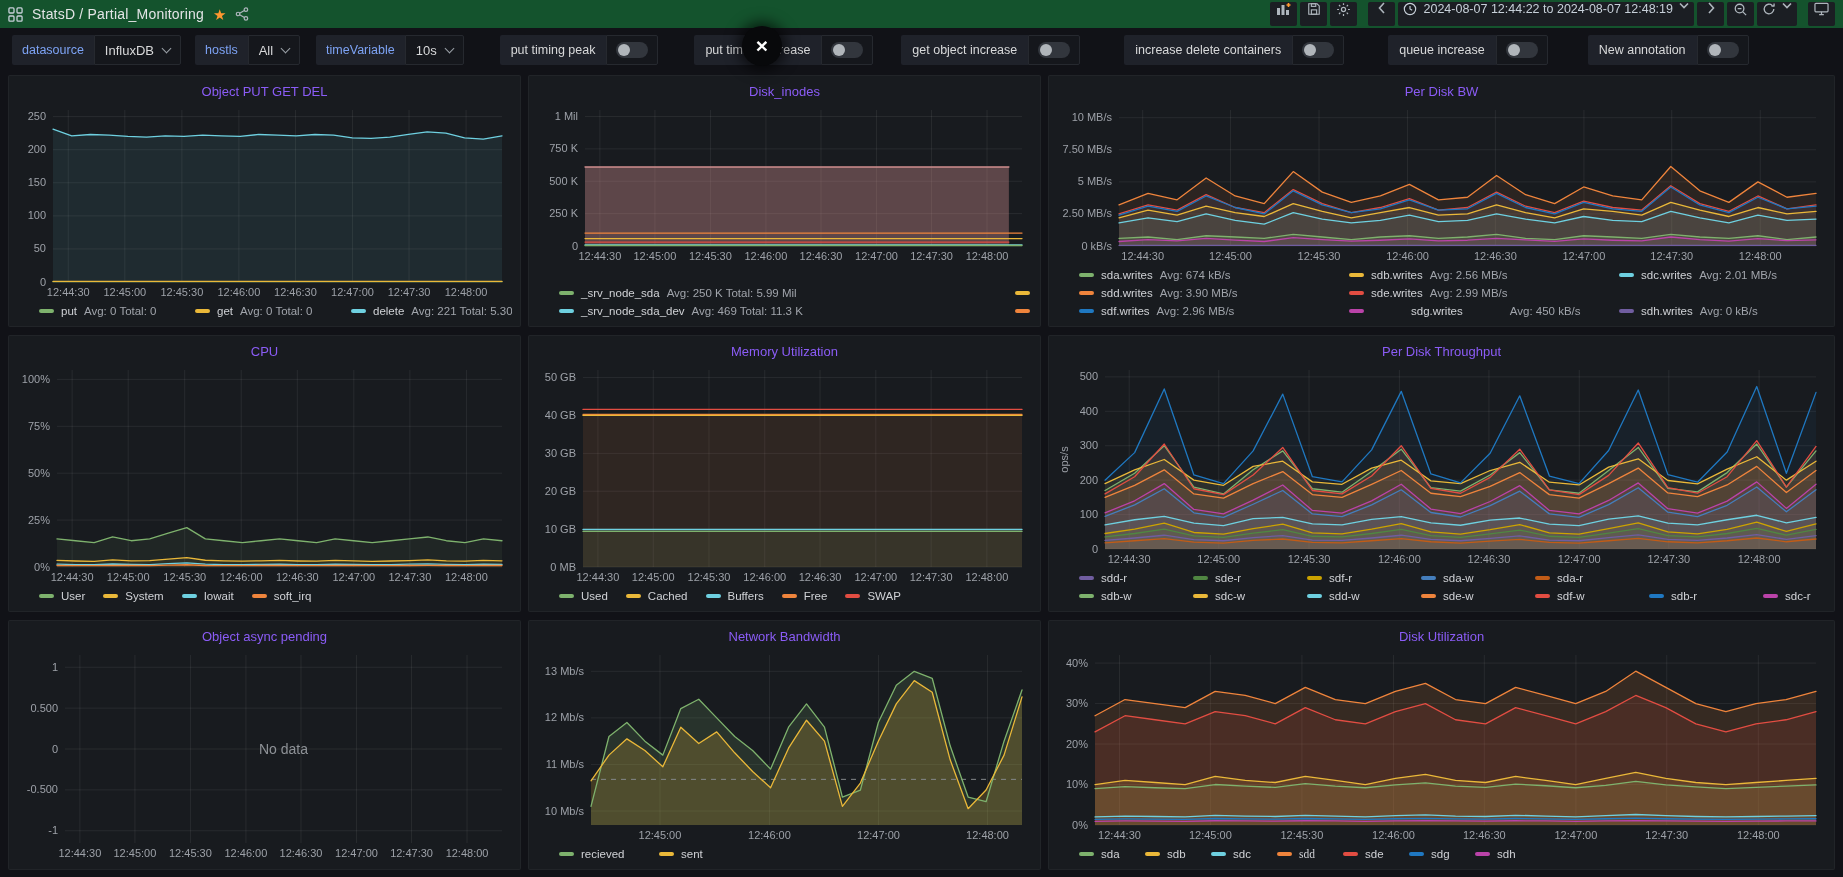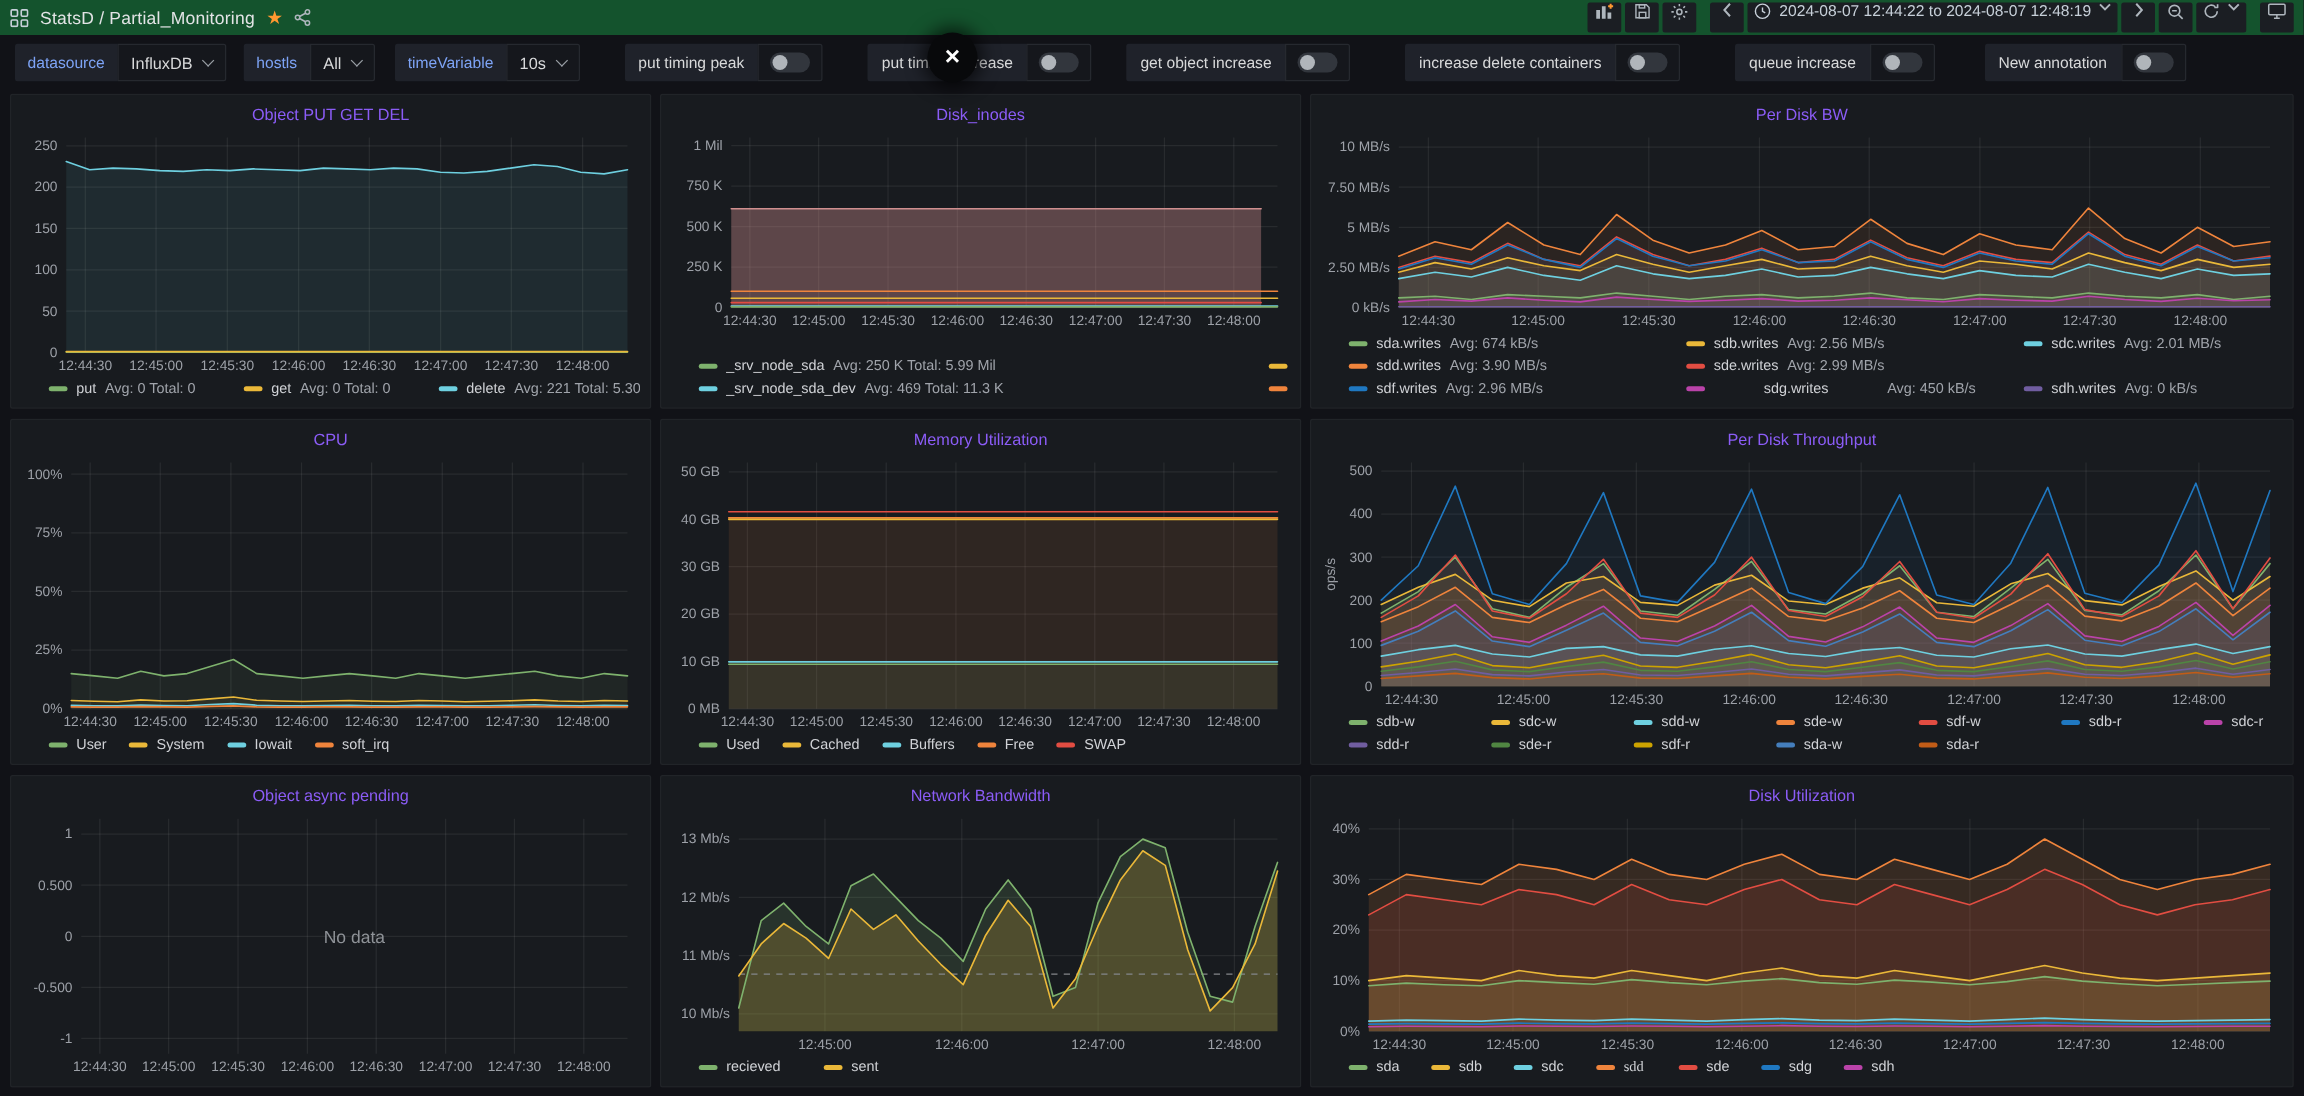--- a/index.html
+++ b/index.html
@@ -597,20 +597,42 @@
           <polyline points="48,177.39423076923077 77.625,174.98461538461538 107.25,172.23076923076923 136.875,176.70576923076922 166.5,177.73846153846154 196.125,174.64038461538462 225.75,172.575 255.375,177.05 285,177.39423076923077 314.625,174.98461538461538 344.25,172.23076923076923 373.875,176.36153846153846 403.5,177.73846153846154 433.125,175.32884615384614 462.75,172.91923076923078 492.375,177.05 522,177.73846153846154 551.625,174.64038461538462 581.25,171.88653846153846 610.875,176.36153846153846 640.5,177.39423076923077 670.125,174.98461538461538 699.75,171.5423076923077 729.375,176.36153846153846 759,172.575" fill="none" stroke="#705DA0" stroke-width="1.3" stroke-linejoin="round" stroke-linecap="round"></polyline>
           <polyline points="48,173.95192307692307 77.625,170.5096153846154 107.25,166.0346153846154 136.875,172.91923076923078 166.5,174.29615384615386 196.125,170.16538461538462 225.75,166.72307692307692 255.375,173.26346153846154 285,173.95192307692307 314.625,170.5096153846154 344.25,166.37884615384615 373.875,172.575 403.5,174.29615384615386 433.125,170.85384615384615 462.75,167.06730769230768 492.375,173.26346153846154 522,174.29615384615386 551.625,170.16538461538462 581.25,165.69038461538463 610.875,172.575 640.5,173.95192307692307 670.125,170.5096153846154 699.75,165.34615384615384 729.375,172.23076923076923 759,166.37884615384615" fill="none" stroke="#508642" stroke-width="1.3" stroke-linejoin="round" stroke-linecap="round"></polyline>
           <polyline points="48,170.5096153846154 77.625,166.0346153846154 107.25,160.18269230769232 136.875,169.47692307692307 166.5,171.1980769230769 196.125,165.69038461538463 225.75,161.2153846153846 255.375,169.82115384615383 285,170.85384615384615 314.625,166.0346153846154 344.25,160.52692307692308 373.875,168.78846153846155 403.5,171.1980769230769 433.125,166.72307692307692 462.75,161.5596153846154 492.375,169.82115384615383 522,171.1980769230769 551.625,165.69038461538463 581.25,159.83846153846153 610.875,168.78846153846155 640.5,170.85384615384615 670.125,166.37884615384615 699.75,159.15 729.375,168.44423076923078 759,160.87115384615385" fill="none" stroke="#CCA300" stroke-width="1.3" stroke-linejoin="round" stroke-linecap="round"></polyline>
           <polyline points="48,153.29807692307693 77.625,141.93846153846152 107.25,125.75961538461539 136.875,149.85576923076923 166.5,154.33076923076922 196.125,141.25 225.75,127.48076923076923 255.375,150.88846153846154 285,153.6423076923077 314.625,141.93846153846152 344.25,126.7923076923077 373.875,149.51153846153846 403.5,153.98653846153846 433.125,142.62692307692308 462.75,128.16923076923075 492.375,150.88846153846154 522,154.33076923076922 551.625,141.59423076923076 581.25,124.72692307692307 610.875,149.1673076923077 640.5,153.6423076923077 670.125,142.28269230769232 699.75,124.03846153846155 729.375,148.8230769230769 759,126.7923076923077" fill="none" stroke="#447EBC" stroke-width="1.3" stroke-linejoin="round" stroke-linecap="round"></polyline>
           <polyline points="48,179.80384615384617 77.625,177.73846153846154 107.25,175.67307692307693 136.875,179.1153846153846 166.5,180.14807692307693 196.125,177.39423076923077 225.75,176.0173076923077 255.375,179.45961538461538 285,179.80384615384617 314.625,177.73846153846154 344.25,175.67307692307693 373.875,178.77115384615385 403.5,180.14807692307693 433.125,178.0826923076923 462.75,176.36153846153846 492.375,179.45961538461538 522,180.14807692307693 551.625,177.73846153846154 581.25,175.32884615384614 610.875,178.77115384615385 640.5,179.80384615384617 670.125,177.73846153846154 699.75,174.98461538461538 729.375,178.77115384615385 759,176.0173076923077" fill="none" stroke="#C15C17" stroke-width="1.3" stroke-linejoin="round" stroke-linecap="round"></polyline>
           <text x="11" y="96.5" text-anchor="middle" class="tick" transform="rotate(-90 11 96.5)">ops/s</text>
         </svg></div>
     <div class="legend">
         <div class="legend-row">
           <span class="legend-item" style="width: 96px;">
+            <span class="swatch" style="background: rgb(112, 93, 160);"></span>
+            <span>sdd-r</span>
+          </span>
+          <span class="legend-item" style="width: 96px;">
+            <span class="swatch" style="background: rgb(80, 134, 66);"></span>
+            <span>sde-r</span>
+          </span>
+          <span class="legend-item" style="width: 96px;">
+            <span class="swatch" style="background: rgb(204, 163, 0);"></span>
+            <span>sdf-r</span>
+          </span>
+          <span class="legend-item" style="width: 96px;">
+            <span class="swatch" style="background: rgb(68, 126, 188);"></span>
+            <span>sda-w</span>
+          </span>
+          <span class="legend-item">
+            <span class="swatch" style="background: rgb(193, 92, 23);"></span>
+            <span>sda-r</span>
+          </span>
+        </div>
+        <div class="legend-row">
+          <span class="legend-item" style="width: 96px;">
             <span class="swatch" style="background: rgb(126, 178, 109);"></span>
             <span>sdb-w</span>
           </span>
           <span class="legend-item" style="width: 96px;">
             <span class="swatch" style="background: rgb(234, 184, 57);"></span>
             <span>sdc-w</span>
           </span>
           <span class="legend-item" style="width: 96px;">
             <span class="swatch" style="background: rgb(110, 208, 224);"></span>
             <span>sdd-w</span>
@@ -623,42 +645,20 @@
             <span class="swatch" style="background: rgb(226, 77, 66);"></span>
             <span>sdf-w</span>
           </span>
           <span class="legend-item" style="width: 96px;">
             <span class="swatch" style="background: rgb(31, 120, 193);"></span>
             <span>sdb-r</span>
           </span>
           <span class="legend-item">
             <span class="swatch" style="background: rgb(186, 67, 169);"></span>
             <span>sdc-r</span>
-          </span>
-        </div>
-        <div class="legend-row">
-          <span class="legend-item" style="width: 96px;">
-            <span class="swatch" style="background: rgb(112, 93, 160);"></span>
-            <span>sdd-r</span>
-          </span>
-          <span class="legend-item" style="width: 96px;">
-            <span class="swatch" style="background: rgb(80, 134, 66);"></span>
-            <span>sde-r</span>
-          </span>
-          <span class="legend-item" style="width: 96px;">
-            <span class="swatch" style="background: rgb(204, 163, 0);"></span>
-            <span>sdf-r</span>
-          </span>
-          <span class="legend-item" style="width: 96px;">
-            <span class="swatch" style="background: rgb(68, 126, 188);"></span>
-            <span>sda-w</span>
-          </span>
-          <span class="legend-item">
-            <span class="swatch" style="background: rgb(193, 92, 23);"></span>
-            <span>sda-r</span>
           </span>
         </div>
       </div>
   </section>
 
   <section class="panel">
     <h2 class="panel-title">Object async pending</h2>
     <div class="chart"><svg width="495" height="214">
           <line x1="48" y1="182.73913043478262" x2="485" y2="182.73913043478262" stroke="rgba(255,255,255,0.07)"></line>
           <text x="41" y="186.23913043478262" text-anchor="end" class="tick">-1</text>

